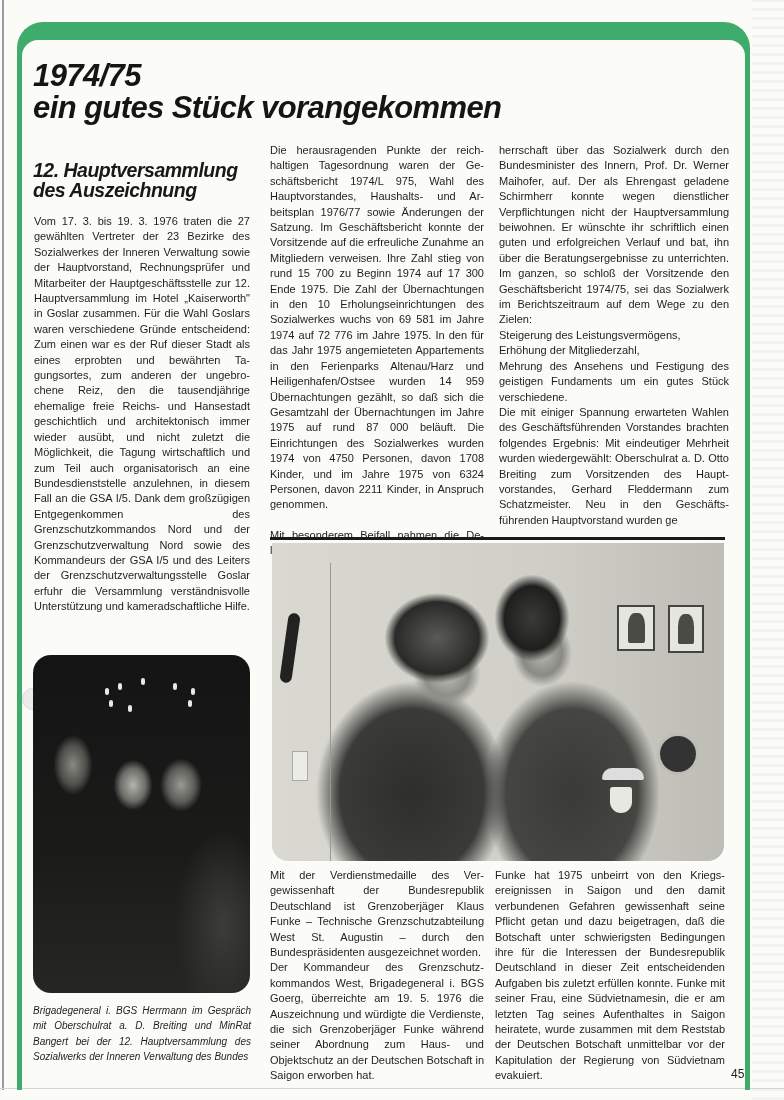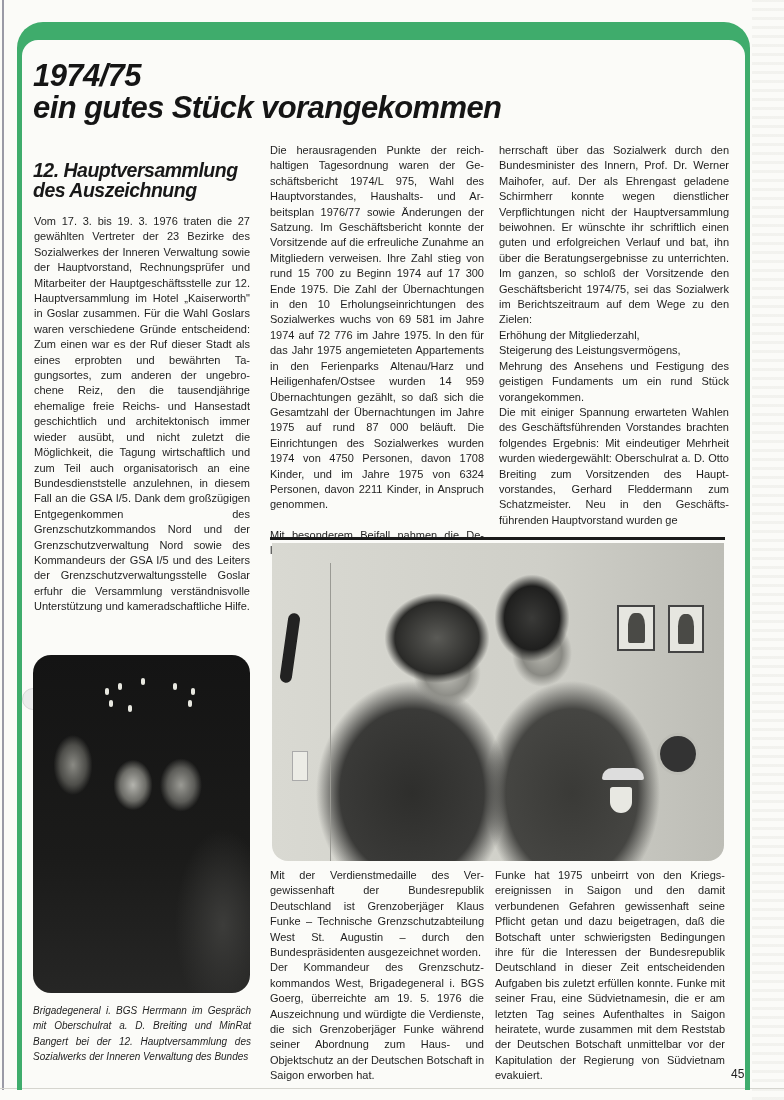--- a/index.html
+++ b/index.html
@@ -123,23 +123,23 @@
 </div>
 
 <div class="col col-2">
   <p>Die herausragenden Punkte der reich­haltigen Tagesordnung waren der Ge­schäftsbericht 1974/L 975, Wahl des Hauptvorstandes, Haushalts- und Ar­beitsplan 1976/77 sowie Änderungen der Satzung. Im Geschäftsbericht konnte der Vorsitzende auf die erfreuli­che Zunahme an Mitgliedern verweisen. Ihre Zahl stieg von rund 15 700 zu Be­ginn 1974 auf 17 300 Ende 1975. Die Zahl der Übernachtungen in den 10 Erho­lungseinrichtungen des Sozialwerkes wuchs von 69 581 im Jahre 1974 auf 72 776 im Jahre 1975. In den für das Jahr 1975 angemieteten Appartements in den Ferienparks Altenau/Harz und Heiligen­hafen/Ostsee wurden 14 959 Übernach­tungen gezählt, so daß sich die Gesamt­zahl der Übernachtungen im Jahre 1975 auf rund 87 000 beläuft. Die Einrichtun­gen des Sozialwerkes wurden 1974 von 4750 Personen, davon 1708 Kinder, und im Jahre 1975 von 6324 Personen, davon 2211 Kinder, in Anspruch genommen.</p>
   <div class="gap"></div>
   <p>Mit besonderem Beifall nahmen die De­legierten die Übernahme der Schirm­</p>
 </div>
 
 <div class="col col-3">
   <p>herrschaft über das Sozialwerk durch den Bundesminister des Innern, Prof. Dr. Werner Maihofer, auf. Der als Ehren­gast geladene Schirmherr konnte we­gen dienstlicher Verpflichtungen nicht der Hauptversammlung beiwohnen. Er wünschte ihr schriftlich einen guten und erfolgreichen Verlauf und bat, ihn über die Beratungsergebnisse zu unterrich­ten. Im ganzen, so schloß der Vorsit­zende den Geschäftsbericht 1974/75, sei das Sozialwerk im Berichtszeitraum auf dem Wege zu den Zielen:</p>
+  <p style="text-align:left">Steigerung des Leistungsvermögens,</p>
   <p style="text-align:left">Erhöhung der Mitgliederzahl,</p>
-  <p style="text-align:left">Steigerung des Leistungsvermögens,</p>
-  <p>Mehrung des Ansehens und Festigung des geistigen Fundaments um ein rund Stück vorangekommen.</p>
+  <p>Mehrung des Ansehens und Festigung des geistigen Fundaments um ein gutes Stück verschiedene.</p>
   <p>Die mit einiger Spannung erwarteten Wahlen des Geschäftsführenden Vor­standes brachten folgendes Ergebnis: Mit eindeutiger Mehrheit wurden wie­dergewählt: Oberschulrat a. D. Otto Breiting zum Vorsitzenden des Haupt­vorstandes, Gerhard Fleddermann zum Schatzmeister. Neu in den Geschäfts­führenden Hauptvorstand wurden ge­</p>
 </div>
 
 <div class="divider"></div>
 
 <div class="scan-dot"></div>
 
 <div class="photo photo-left">
   <div class="candle" style="left:72px;top:33px"></div>
   <div class="candle" style="left:85px;top:28px"></div>

